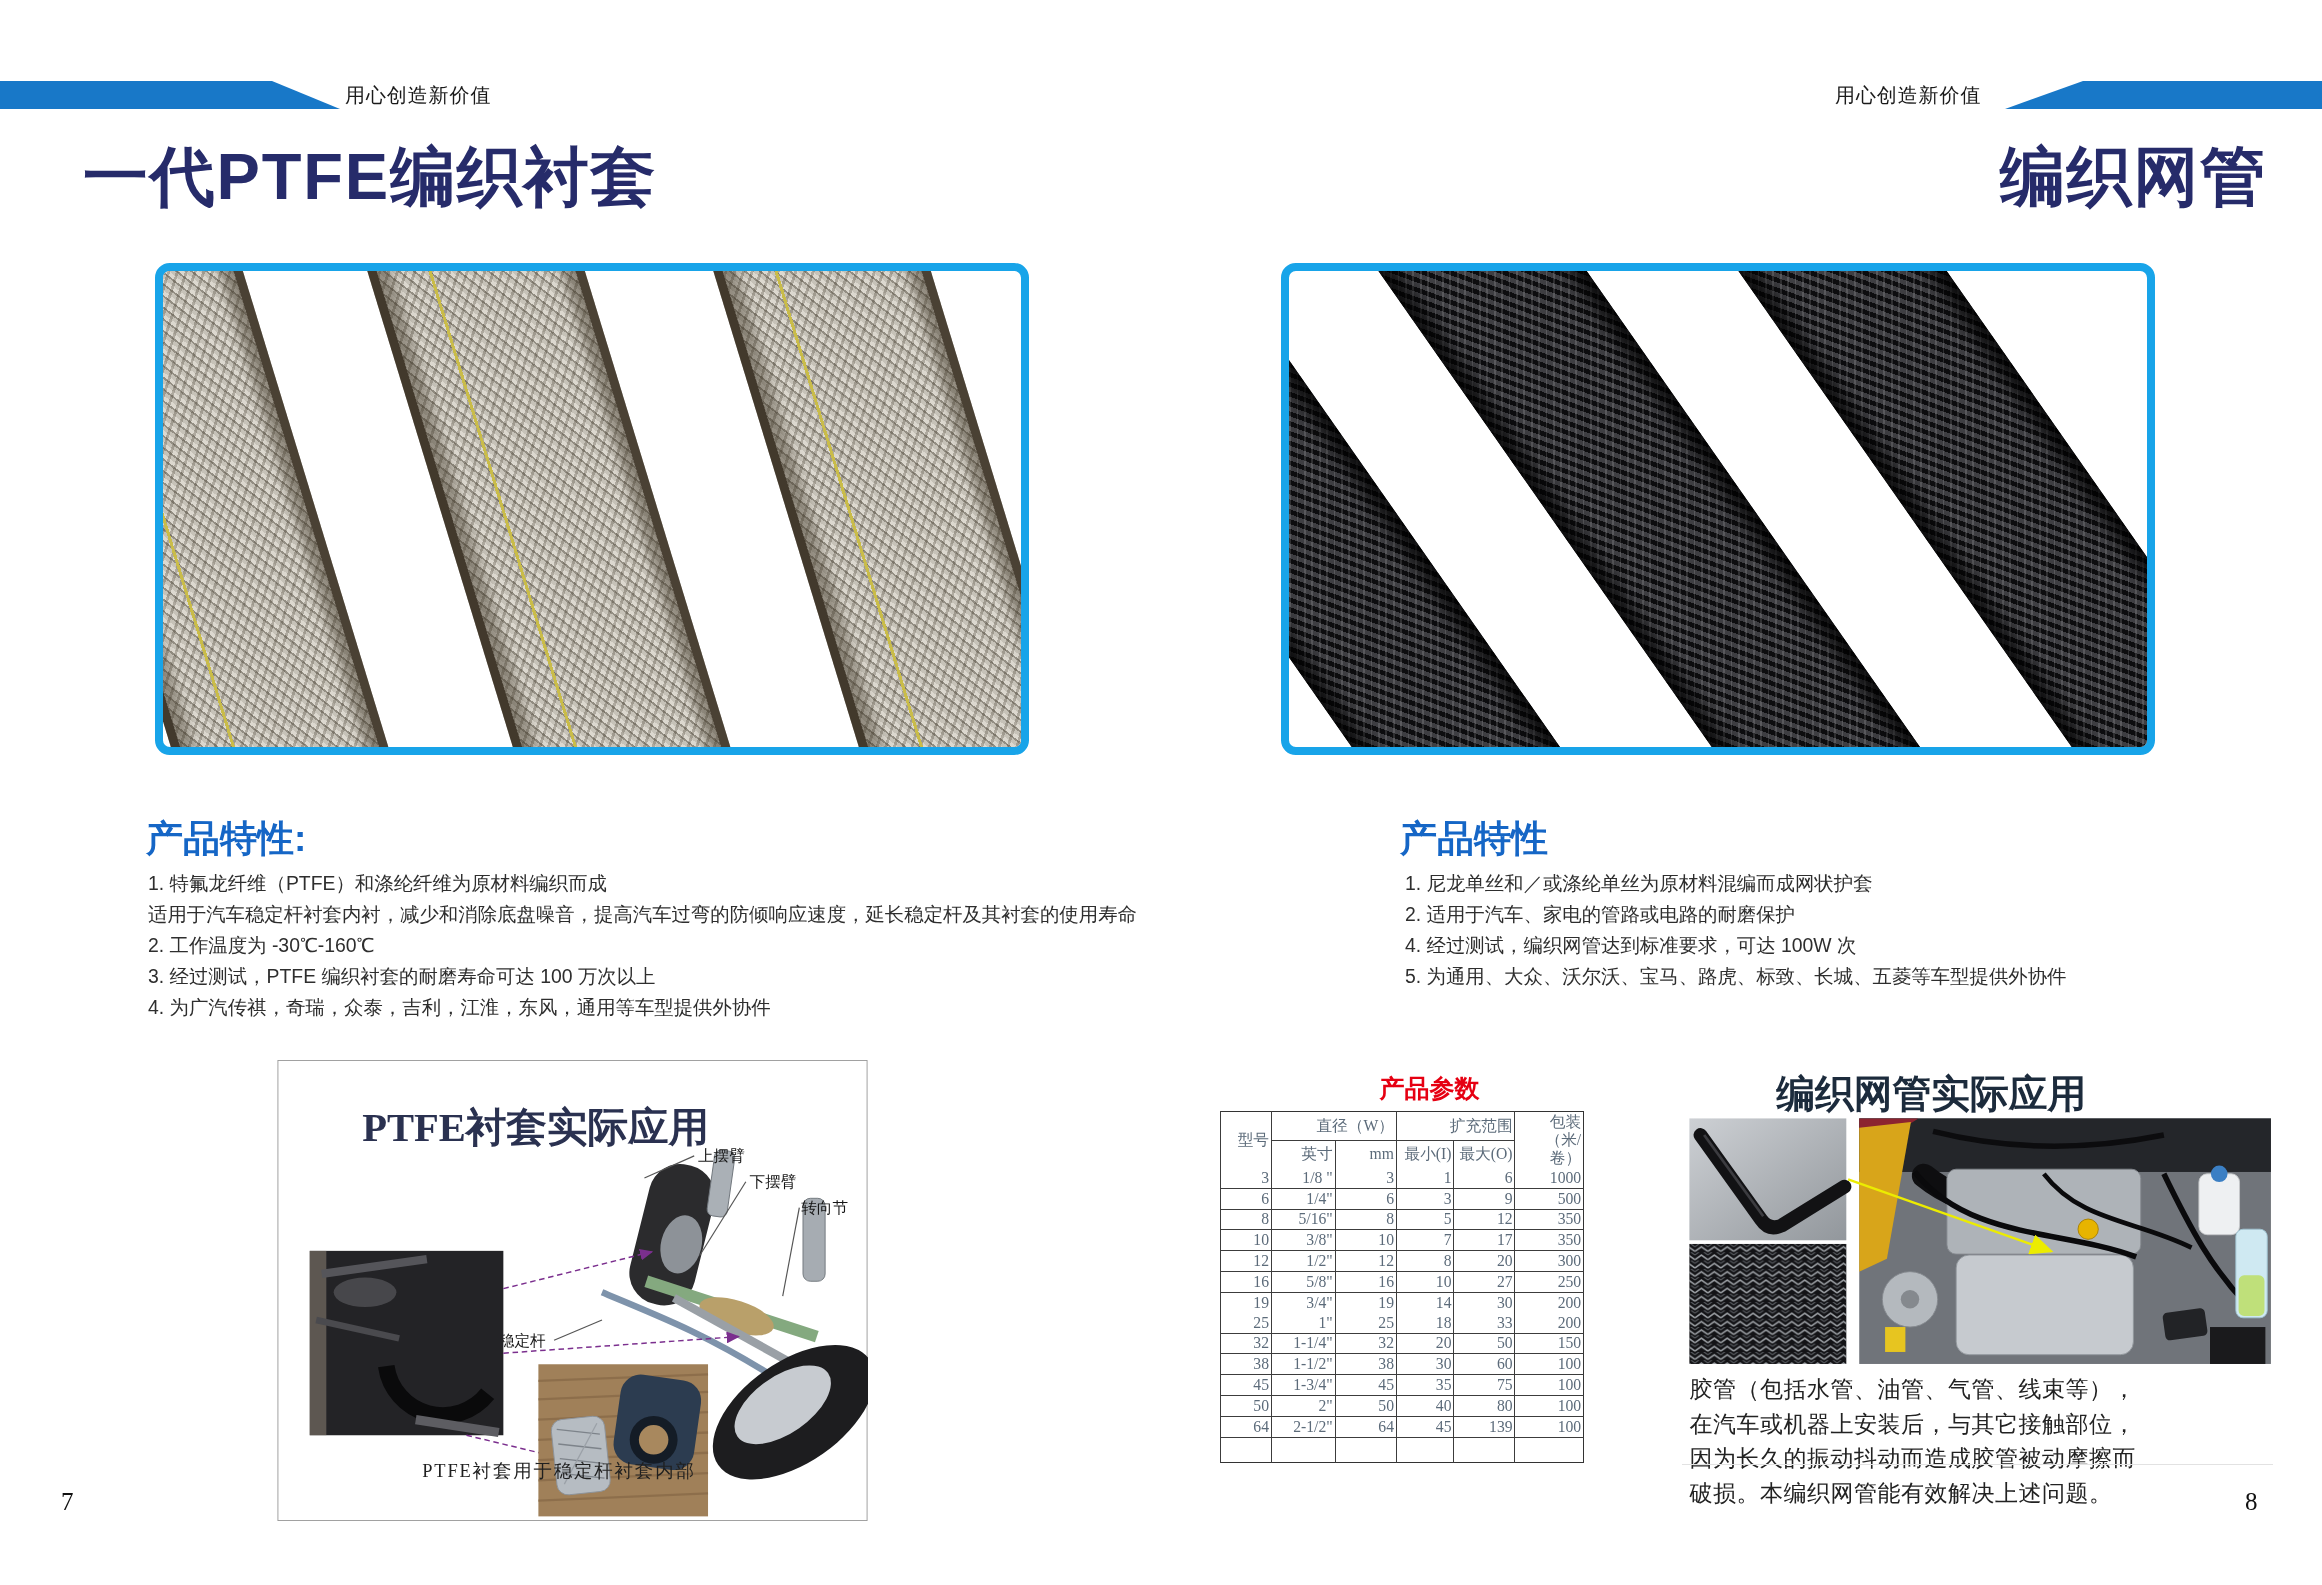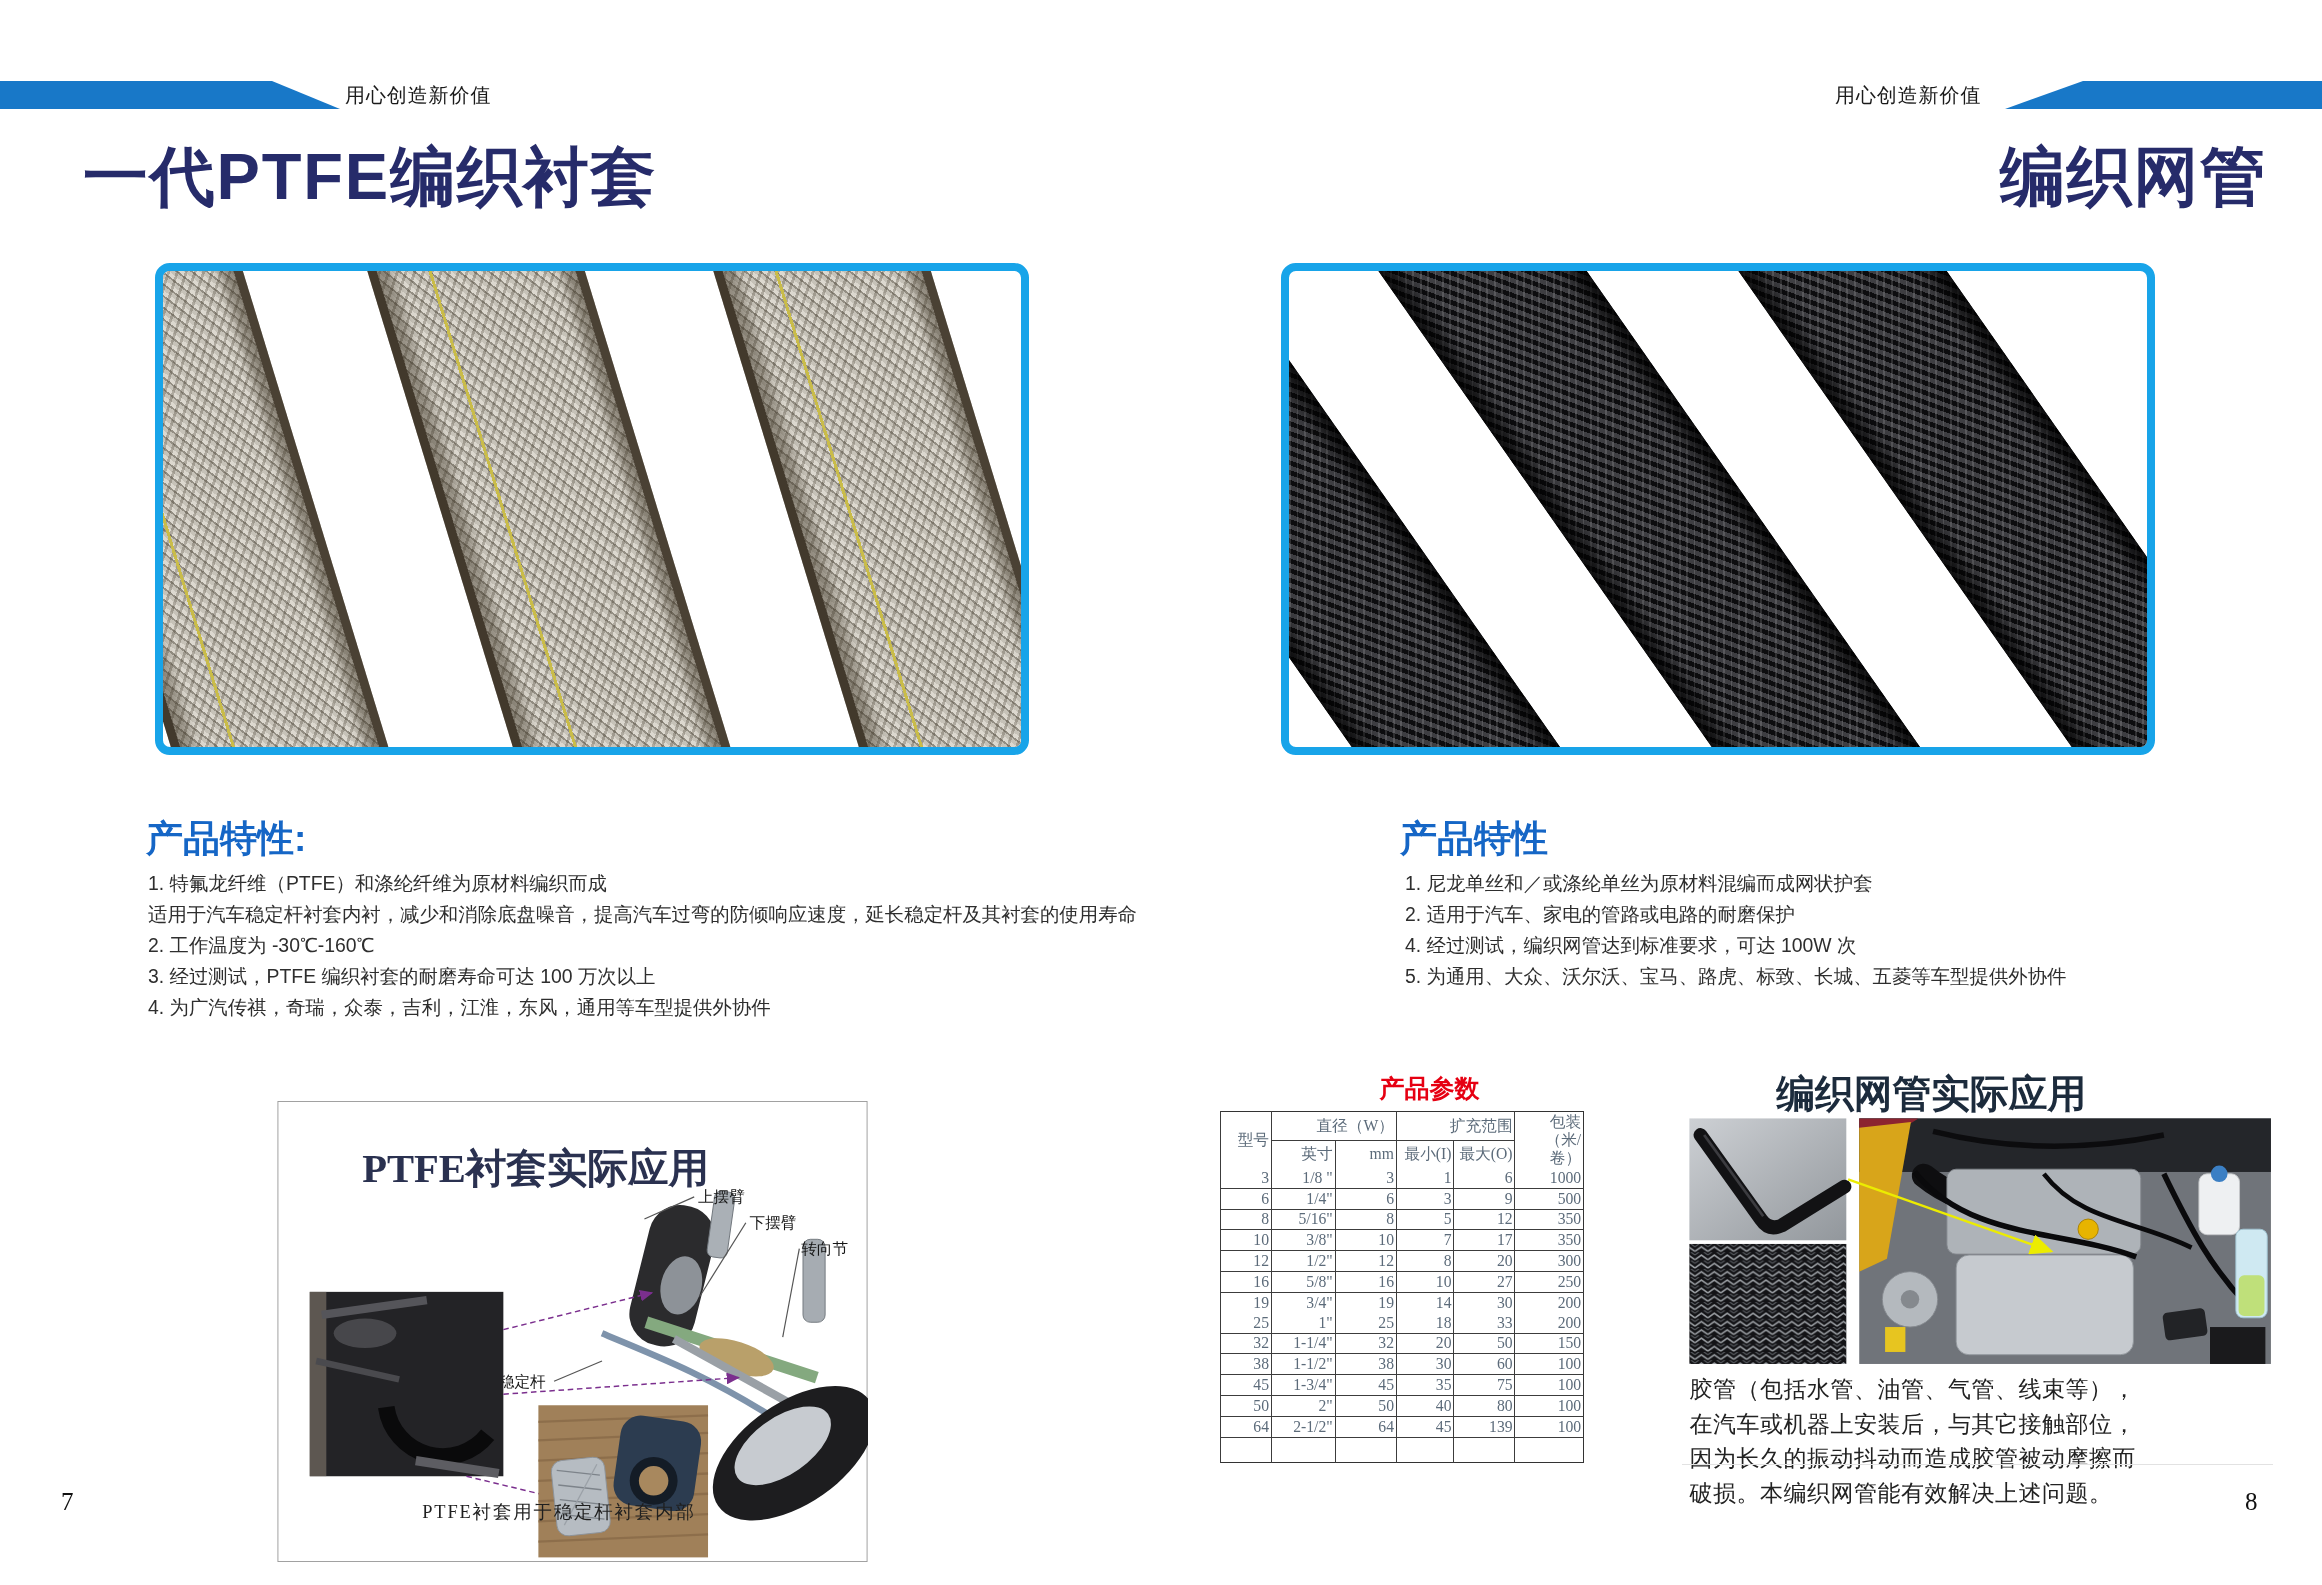--- a/index.html
+++ b/index.html
@@ -72,21 +72,21 @@
   }
   .params-table th, .params-table td {
     border-left:0.9px solid #3c3c3c; border-bottom:0.9px solid #3c3c3c;
     font-weight:normal; padding:0.9px 1.8px; height:20px; line-height:1.15;
   }
   .params-table th[rowspan] { border-bottom:none; }
   .params-table thead tr:nth-child(2) th { border-bottom:none; }
   .params-table tbody tr:nth-child(7) td { border-bottom:none; }
   .params-table tbody tr:last-child td { border-bottom:none; height:25px; }
   
-  .fig-left  { position:absolute; left:277px; top:1101px; width:591px; height:461px; }
+  .fig-left  { position:absolute; left:277px; top:1060px; width:591px; height:461px; }
   .fig-right { position:absolute; left:1682px; top:1061px; width:600px; height:425px; }
   .fig-right .caption-block {
     position:absolute; left:7.4px; top:312px; width:461px;
     font-family:"Liberation Serif", serif; font-size:23px; color:#222;
     line-height:1.5; letter-spacing:0.5px;
   }
   .fig-right .fig-divider { position:absolute; left:0; top:403px; width:591px; border-top:0.9px solid #e2e2e2; }
   
   .page-num { position:absolute; top:1488px; font-family:"Liberation Serif", serif; font-size:25px; color:#111; }
   .page-num-left  { left:61px; }

